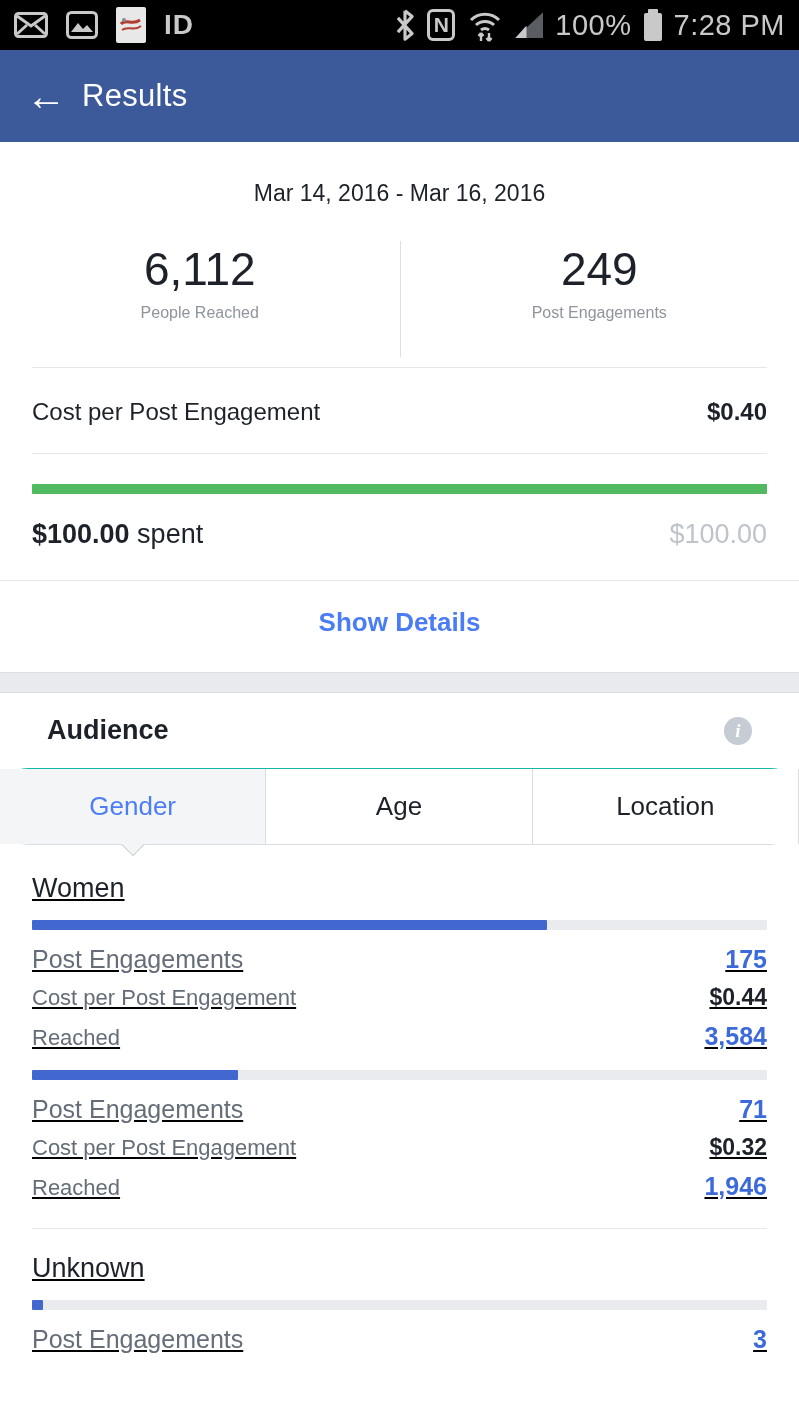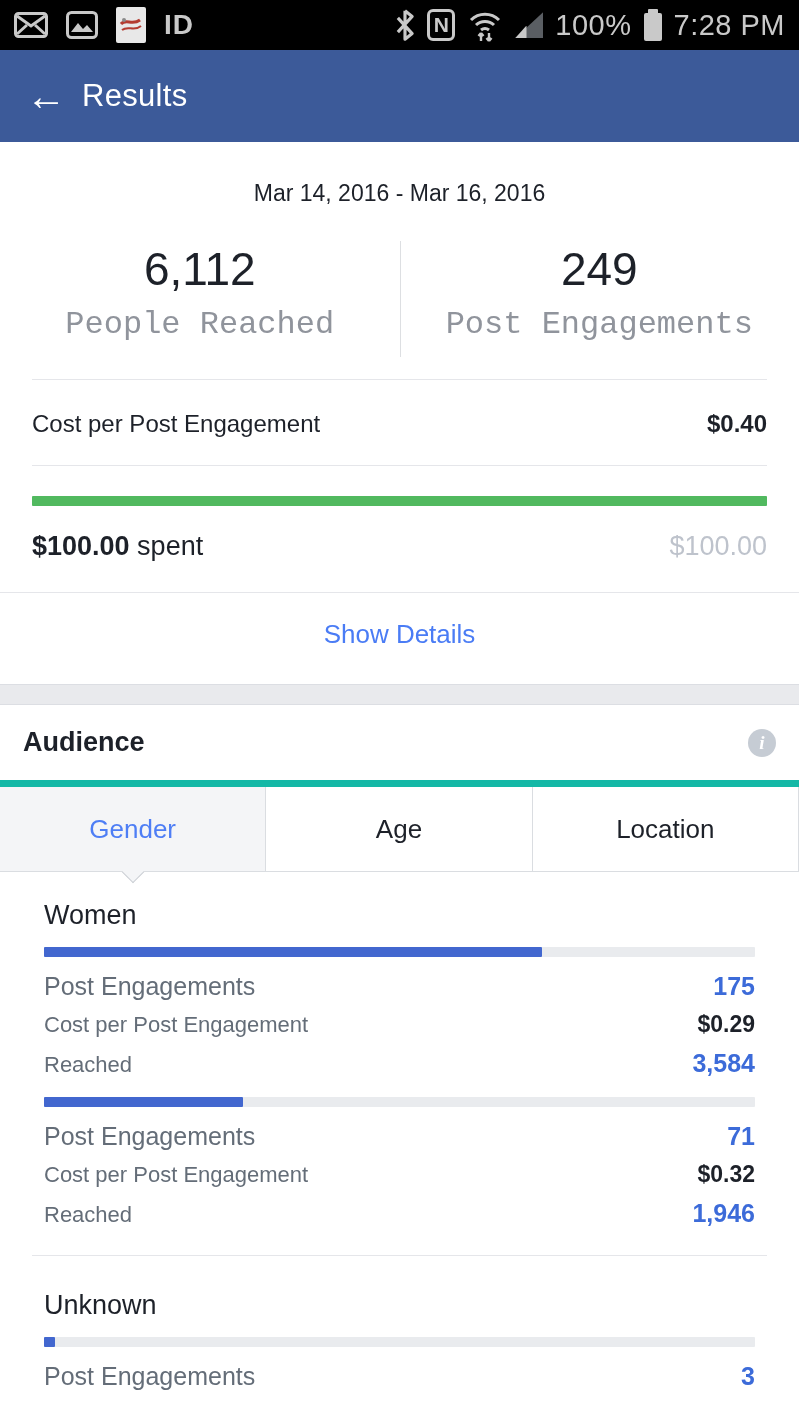--- a/index.html
+++ b/index.html
@@ -25,52 +25,52 @@
   
   .app-header { height:92px; background:#3c5a99; display:flex; align-items:center; padding:0 26px; }
   .back-arrow { color:#fff; font-size:40px; line-height:1; cursor:pointer; width:56px; }
   .app-title { color:#fff; font-size:31px; letter-spacing:0.3px;text-align:center; }
 
   
   .date-range { text-align:center; padding-top:38px; font-size:23px; color:#1d2129; }
   .stats { display:flex; margin-top:36px; position:relative; }
   .stat { flex:1; text-align:center; }
   .stat-value { font-size:46px; color:#1d2129; line-height:52px; }
-  .stat-label { font-size:32px; color:#90949c; margin-top:16px; line-height:28px;font-family:Liberation Mono, monospace; }
+  .stat-label { font-size:16px; color:#90949c; margin-top:4px; line-height:28px; }
   .stat-divider { position:absolute; left:50%; top:-2px; width:1px; height:116px; background:#dddfe2; }
   .divider { border:none; border-top:1px solid #e5e6ea; margin:0 32px; }
   .divider.mt40 { margin-top:40px; }
   .divider.mt27 { margin-top:0; }
   .cost-row { display:flex; justify-content:space-between; align-items:baseline; padding:30px 32px 27px; }
   .cost-label { font-size:24px; color:#1d2129; }
   .cost-value { font-size:24px; color:#1d2129; font-weight:bold; }
   .spend-track { margin:30px 32px 0; height:10px; background:#e9ebee; border-radius:1px; }
   .spend-fill { height:100%; background:#51b95f; border-radius:1px; }
   .spend-row { display:flex; justify-content:space-between; align-items:baseline; padding:25px 32px 0; }
   .spend-amount { font-size:27px; color:#1d2129; font-weight:bold; }
   .spend-suffix { font-size:27px; color:#1d2129; font-weight:normal; }
   .spend-budget { font-size:27px; color:#bec3cc; }
   .full-divider { border:none; border-top:1px solid #e5e6ea; margin-top:30px; }
-  .show-details { text-align:center; padding:26px 0 34px; font-size:26px; font-weight:normal; color:#4a7cf5; cursor:pointer; }
+  .show-details { text-align:center; padding:26px 0 34px; font-size:26px; font-weight:bold; color:#4a7cf5; cursor:pointer; }
   .section-band { height:21px; background:#e9eaed; border-top:1px solid #dcdee3; border-bottom:1px solid #dcdee3; }
 
   
-  .audience-header { display:flex; justify-content:space-between; align-items:center; padding:22px 23px; }
+  .audience-header { display:flex; justify-content:space-between; align-items:center; padding:22px 47px; }
   .audience-title { font-size:27px; font-weight:bold; color:#1d2129; }
   .info-icon { width:28px; height:28px; border-radius:50%; background:#c6ccd4; color:#fff; display:flex; align-items:center; justify-content:center; font-family:"Liberation Serif","DejaVu Serif",serif; font-style:italic; font-weight:bold; font-size:19px; cursor:pointer; }
-  .tab-bar { display:flex; border-top:7px solid #14b8a6; border-bottom:1px solid #dadde1; height:92px; position:relative; }
+  .tab-bar { display:flex; border-top:1px solid #14b8a6; border-bottom:1px solid #dadde1; height:77px; position:relative;border-radius:28px; }
   .tab { flex:1; display:flex; align-items:center; justify-content:center; font-size:26px; color:#1d2129; border-right:1px solid #dadde1; cursor:pointer; background:#fff; }
   .tab:last-child { border-right:none; }
   .tab.selected { background:#f4f5f7; color:#4e7ef5; }
   .tab-notch { position:absolute; left:125px; bottom:-9px; width:16px; height:16px; background:#f4f5f7; border-right:1px solid #ccd0d5; border-bottom:1px solid #ccd0d5; transform:rotate(45deg); z-index:2; }
 
-  .group { padding:0 44px; }
+  .group { padding:0 32px;text-decoration:underline; }
   .group-title { font-size:27px; color:#1d2129; margin-top:30px; line-height:27px; }
   .group-title.men { margin-top:55px; }
-  .group-title.unknown { margin-top:36px; }
+  .group-title.unknown { margin-top:26px; }
   .bar-track { height:10px; background:#e9ebee; border-radius:1px; margin-top:18px; }
   .bar-fill { height:100%; background:#4267cf; border-radius:1px; }
   .metric-row { display:flex; justify-content:space-between; align-items:baseline; line-height:28px; }
   .metric-row.first { margin-top:15px; }
   .metric-row.sub { margin-top:10px; }
   .metric-label { font-size:25px; color:#646d78; }
   .metric-row.sub .metric-label { font-size:22px; }
   .metric-value-blue { font-size:25px; font-weight:bold; color:#3c6bd9; }
   .metric-value-dark { font-size:23px; font-weight:bold; color:#1d2129; }
   .pre-unknown { border:none; border-top:1px solid #e5e6ea; margin:26px 32px 0; }
@@ -192,21 +192,21 @@
     <div class="group-title">Women</div>
     <div class="bar-track">
       <div class="bar-fill" style="width: 70%;"></div>
     </div>
     <div class="metric-row first">
       <span class="metric-label">Post Engagements</span>
       <span class="metric-value-blue">175</span>
     </div>
     <div class="metric-row sub">
       <span class="metric-label">Cost per Post Engagement</span>
-      <span class="metric-value-dark">$0.29</span>
+      <span class="metric-value-dark">$0.44</span>
     </div>
     <div class="metric-row sub">
       <span class="metric-label">Reached</span>
       <span class="metric-value-blue">3,584</span>
     </div>
   </div>
 
   <div class="group">
     <div class="bar-track">
       <div class="bar-fill" style="width: 28%;"></div>

